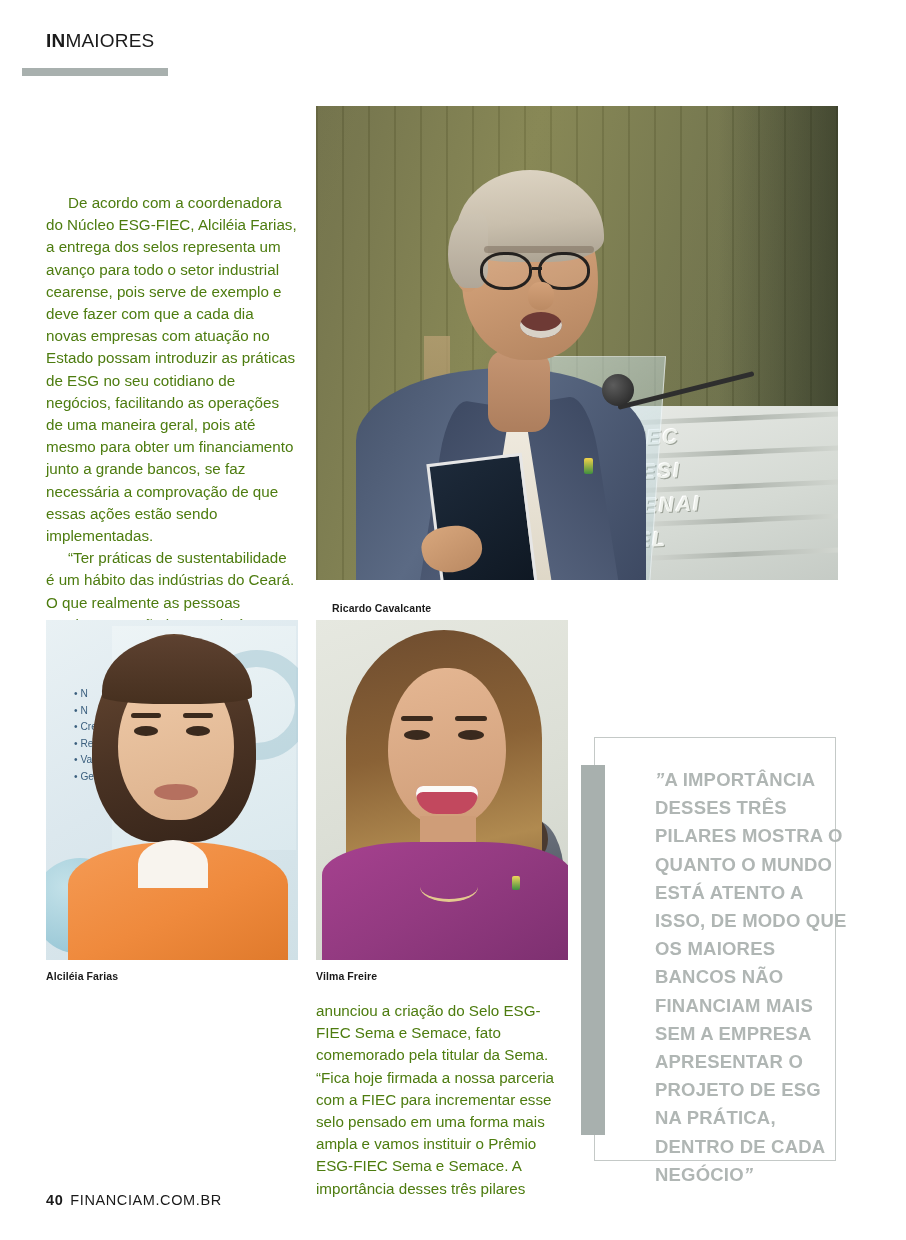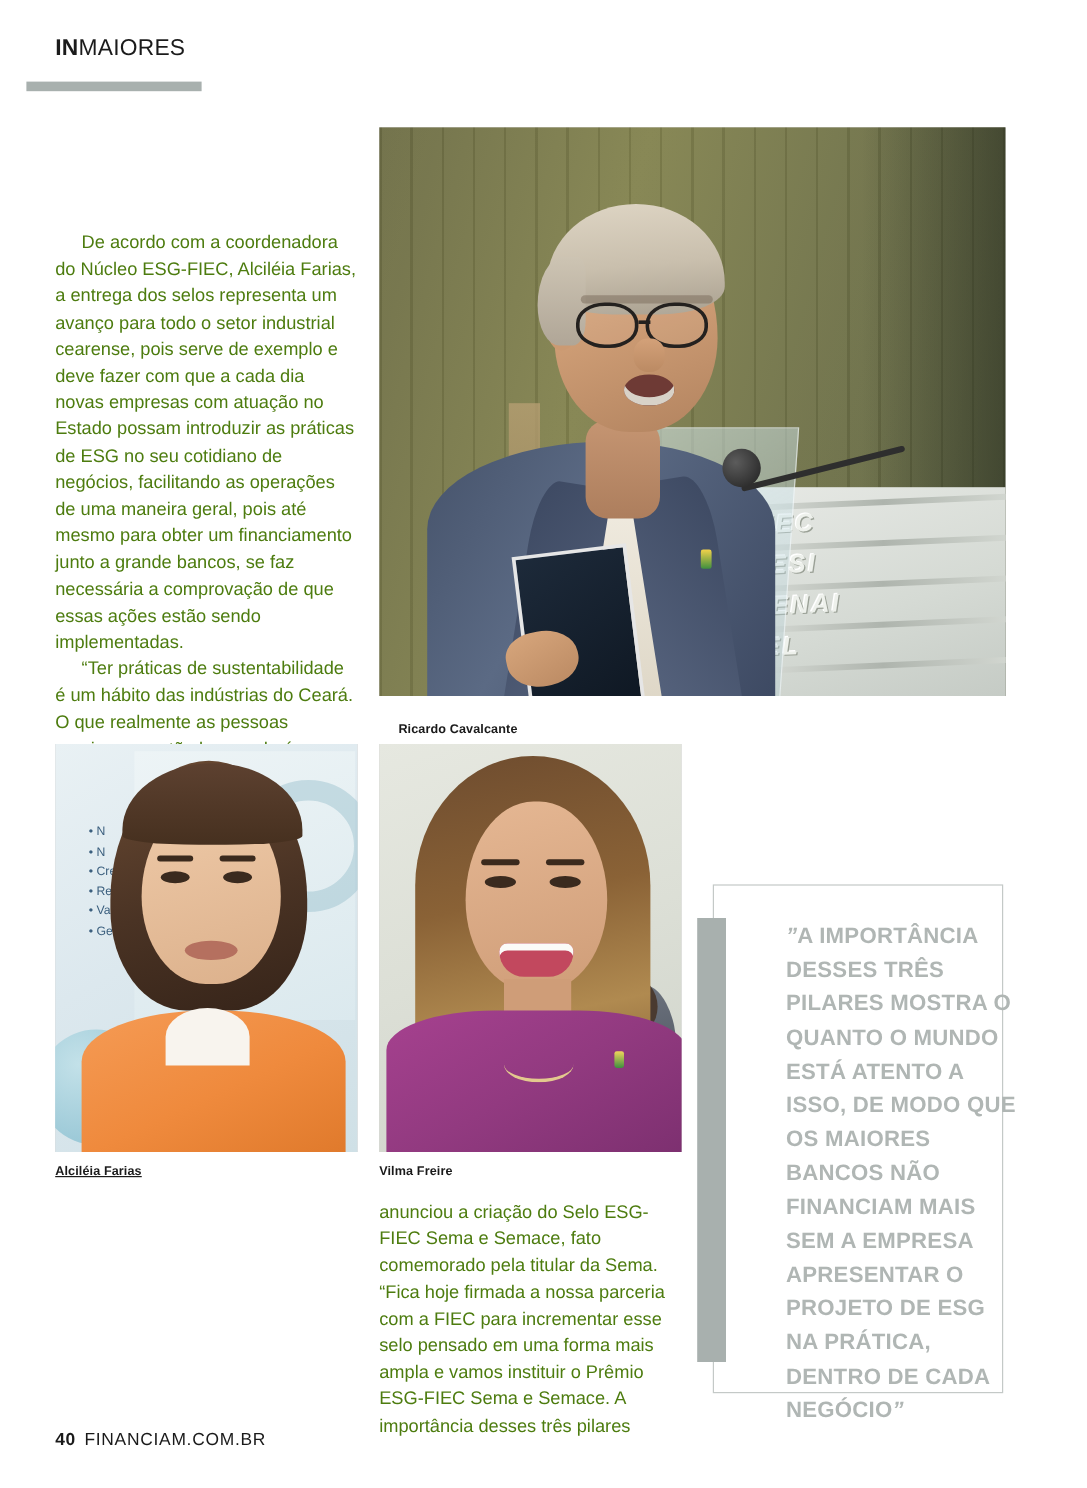--- a/index.html
+++ b/index.html
@@ -91,21 +91,21 @@
   #photo-vilma { left: 316px; top: 620px; width: 252px; height: 340px; }
 
   .caption {
     position: absolute;
     font-size: 10.5px;
     font-weight: 700;
     color: #1a1a1a;
     letter-spacing: 0.1px;
   }
   #cap-main { left: 332px; top: 590px; margin-top: 12px; }
-  #cap-alcileia { left: 46px; top: 970px; text-decoration: underline; }
+  #cap-alcileia { left: 46px; top: 970px; }
   #cap-vilma { left: 316px; top: 970px; }
 
   
   #pullquote-box {
     position: absolute;
     left: 594px;
     top: 737px;
     width: 242px;
     height: 424px;
     border: 1px solid #c4c9c7;

